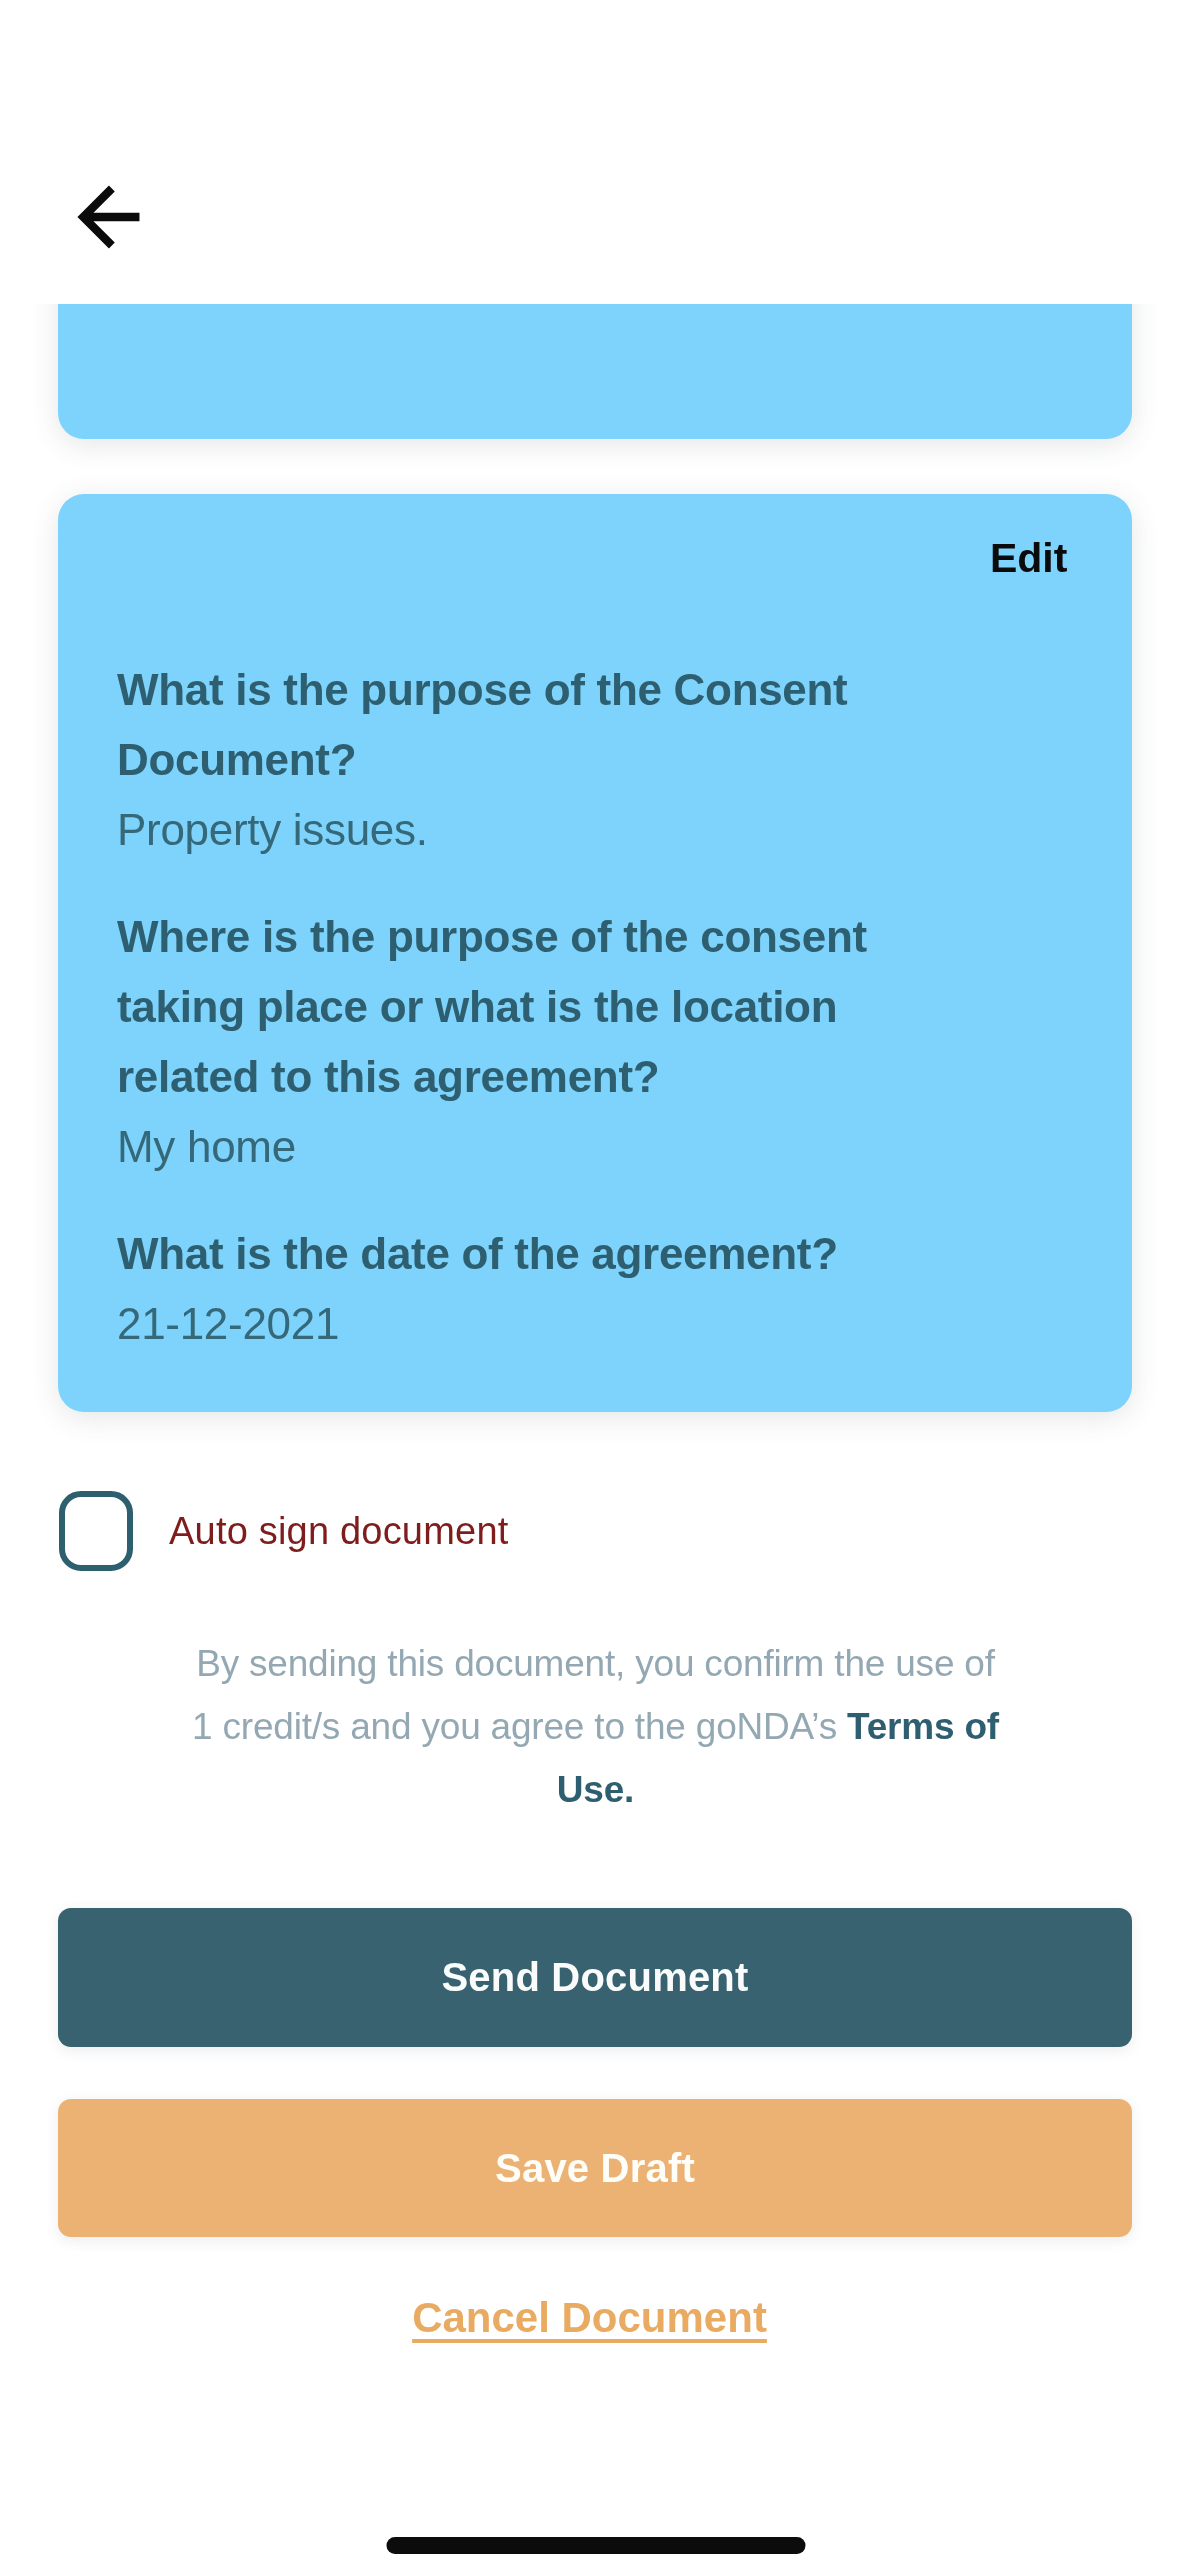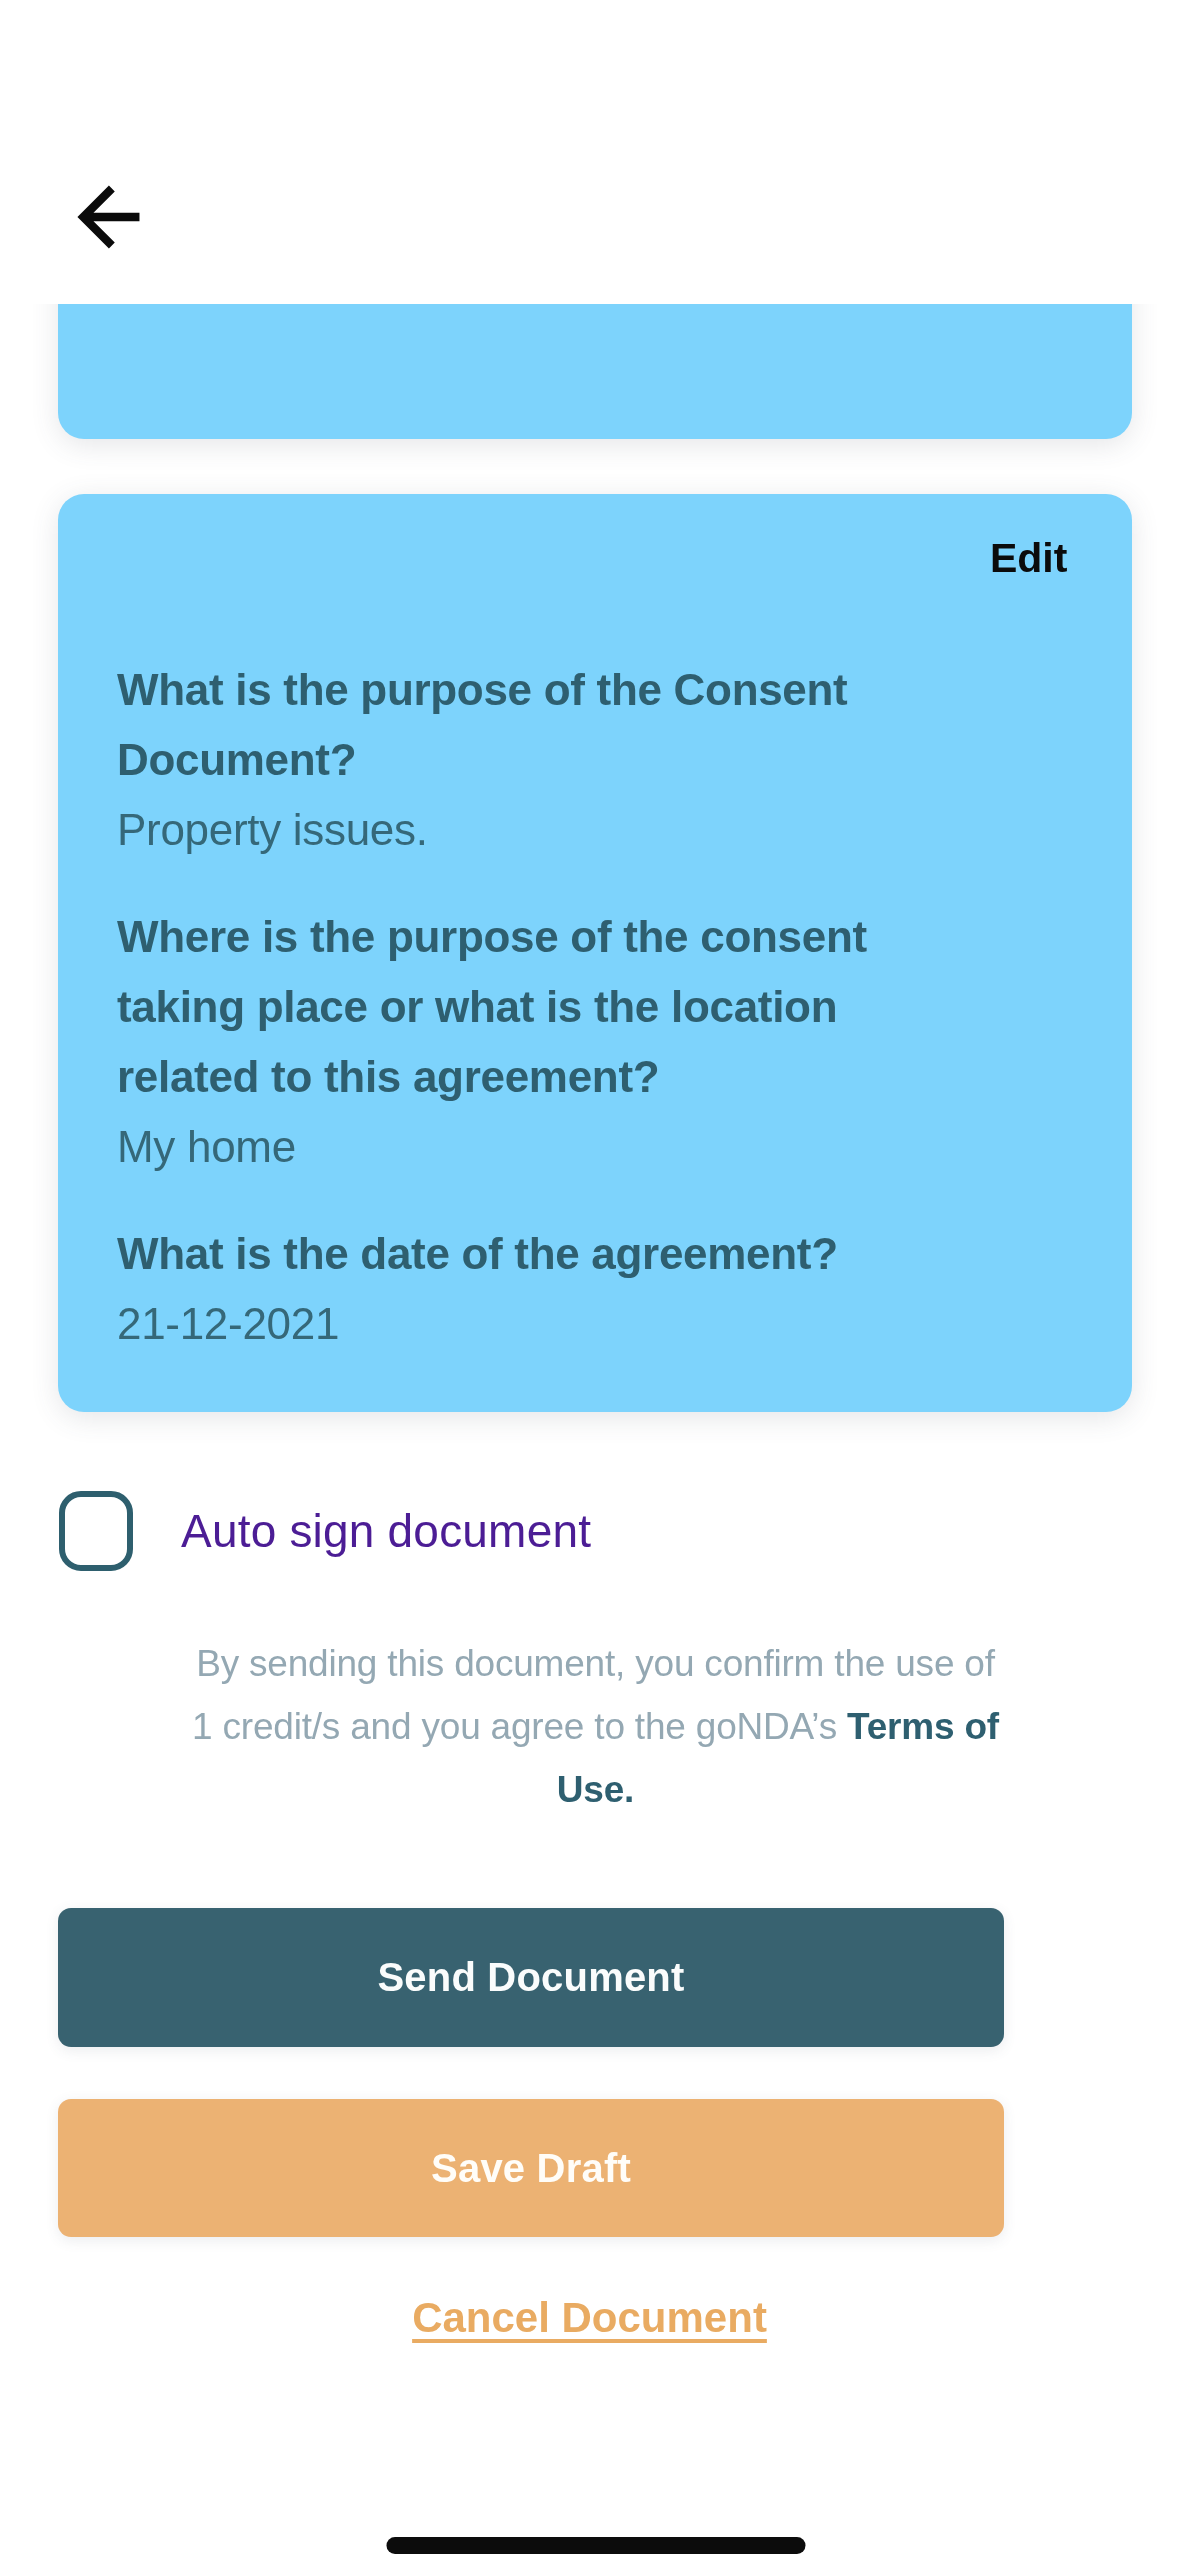--- a/index.html
+++ b/index.html
@@ -101,23 +101,23 @@
   .checkbox {
     width: 74px;
     height: 80px;
     border: 6.5px solid #2e5f6e;
     border-radius: 22px;
     background: #ffffff;
     cursor: pointer;
     flex: 0 0 74px;
   }
   .autosign-label {
-    margin-left: 48px;
-    font-size: 46px;
-    color: #4c1d95;
+    margin-left: 36px;
+    font-size: 38px;
+    color: #7f1d1d;
     letter-spacing: 0.2px;
   }
 
   
   .disclaimer {
     position: absolute;
     left: 78px;
     right: 78px;
     top: 1632px;
     text-align: center;
@@ -131,21 +131,21 @@
     font-weight: bold;
     color: #2e5f70;
     white-space: pre-line;
     cursor: pointer;
   }
 
   
   .action-btn {
     position: absolute;
     left: 58px;
-    width: 946px;
+    width: 1074px;
     border: none;
     border-radius: 13px;
     font-family: inherit;
     font-size: 40px;
     font-weight: 600;
     letter-spacing: 0.2px;
     cursor: pointer;
     box-shadow: 0 3.7px 13px rgba(70, 80, 95, 0.10);
   }
   .send-btn {

